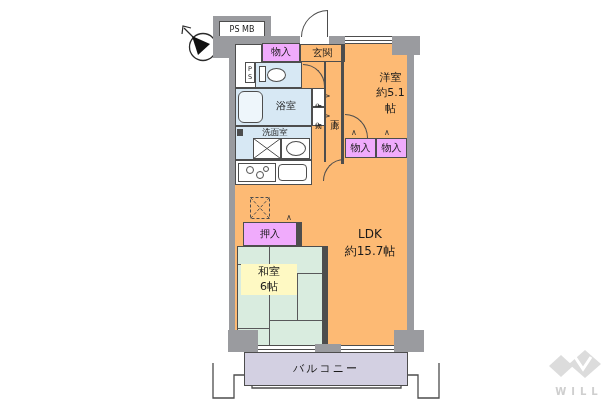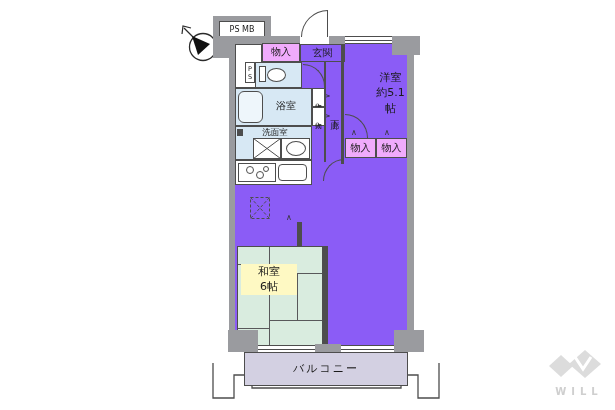--- a/index.html
+++ b/index.html
@@ -2,21 +2,21 @@
 <html><head>
 <meta charset="utf-8">
 <style>
   html,body{margin:0;padding:0;background:#fff;}
   .canvas{position:relative;width:615px;height:410px;background:#fff;overflow:hidden;
           font-family:"DejaVu Sans",sans-serif;color:#1a1a1a;margin-left:7px;}
   .abs{position:absolute;box-sizing:border-box;}
   .wall{background:#9a9b9f;}
   .dark{background:#4d4d4d;}
   .room{border:1px solid #4d4d4d;}
-  .peach{background:#8b5cf6;}
+  .peach{background:#fdba74;}
   .pink{background:#f0abfc;}
   .blue{background:#d7e8f4;}
   .green{background:#d9ecdf;}
   .lav{background:#d3d0e2;}
   .white{background:#ffffff;}
   .lbl{display:flex;align-items:center;justify-content:center;text-align:center;
        font-size:10px;line-height:1.25;white-space:nowrap;}
   .vtext{writing-mode:vertical-rl;text-orientation:upright;letter-spacing:0;}
   .arc{border:0 solid #4d4d4d;}
   .arc-tl{border-top-width:1px;border-left-width:1px;border-top-left-radius:100% 100%;}
@@ -106,28 +106,33 @@
   <div class="abs window" style="left:338px;top:36px;width:47px;height:8px;">
       <div class="sash"></div>
     </div>
   <div class="abs arc arc-tr" style="left:338px;top:114px;width:23px;height:24px;"></div>
 
   <div class="abs pink room lbl" style="left:338px;top:138px;width:31px;height:20px;">物入</div>
   <div class="abs pink room lbl" style="left:369px;top:138px;width:31px;height:20px;">物入</div>
   <span class="caret" style="left:344px;top:129px;">∧</span>
   <span class="caret" style="left:377px;top:129px;">∧</span>
 
+  <div class="abs" style="left:318px;top:226px;width:90px;text-align:center;font-size:12px;line-height:1.45;">
+    <div>LDK</div>
+    <div>約15.7帖</div>
+  </div>
   <div class="abs arc arc-tl" style="left:316px;top:159px;width:21px;height:22px;"></div>
 
   <svg class="abs" style="left:243px;top:197px;" width="20" height="22">
     <rect x="0.5" y="0.5" width="19" height="21" fill="none" stroke="#4d4d4d" stroke-dasharray="3,2"></rect>
     <line x1="0.5" y1="0.5" x2="19.5" y2="21.5" stroke="#4d4d4d" stroke-dasharray="3,2"></line>
     <line x1="19.5" y1="0.5" x2="0.5" y2="21.5" stroke="#4d4d4d" stroke-dasharray="3,2"></line>
   </svg>
 
+  <div class="abs pink room lbl" style="left:236px;top:222px;width:54px;height:24px;">押入</div>
   <div class="abs dark" style="left:290px;top:222px;width:5px;height:24px;"></div>
   <span class="caret" style="left:279px;top:214px;">∧</span>
 
   <div class="abs green" style="left:230px;top:246px;width:86px;height:100px;border:1.5px solid #4d4d4d;"></div>
   <div class="tat" style="left:262px;top:247px;width:1px;height:98px;"></div>
   <div class="tat" style="left:231px;top:264px;width:31px;height:1px;"></div>
   <div class="tat" style="left:231px;top:328px;width:31px;height:1px;"></div>
   <div class="tat" style="left:263px;top:273px;width:52px;height:1px;"></div>
   <div class="tat" style="left:263px;top:320px;width:52px;height:1px;"></div>
   <div class="tat" style="left:290px;top:273px;width:1px;height:47px;"></div>

